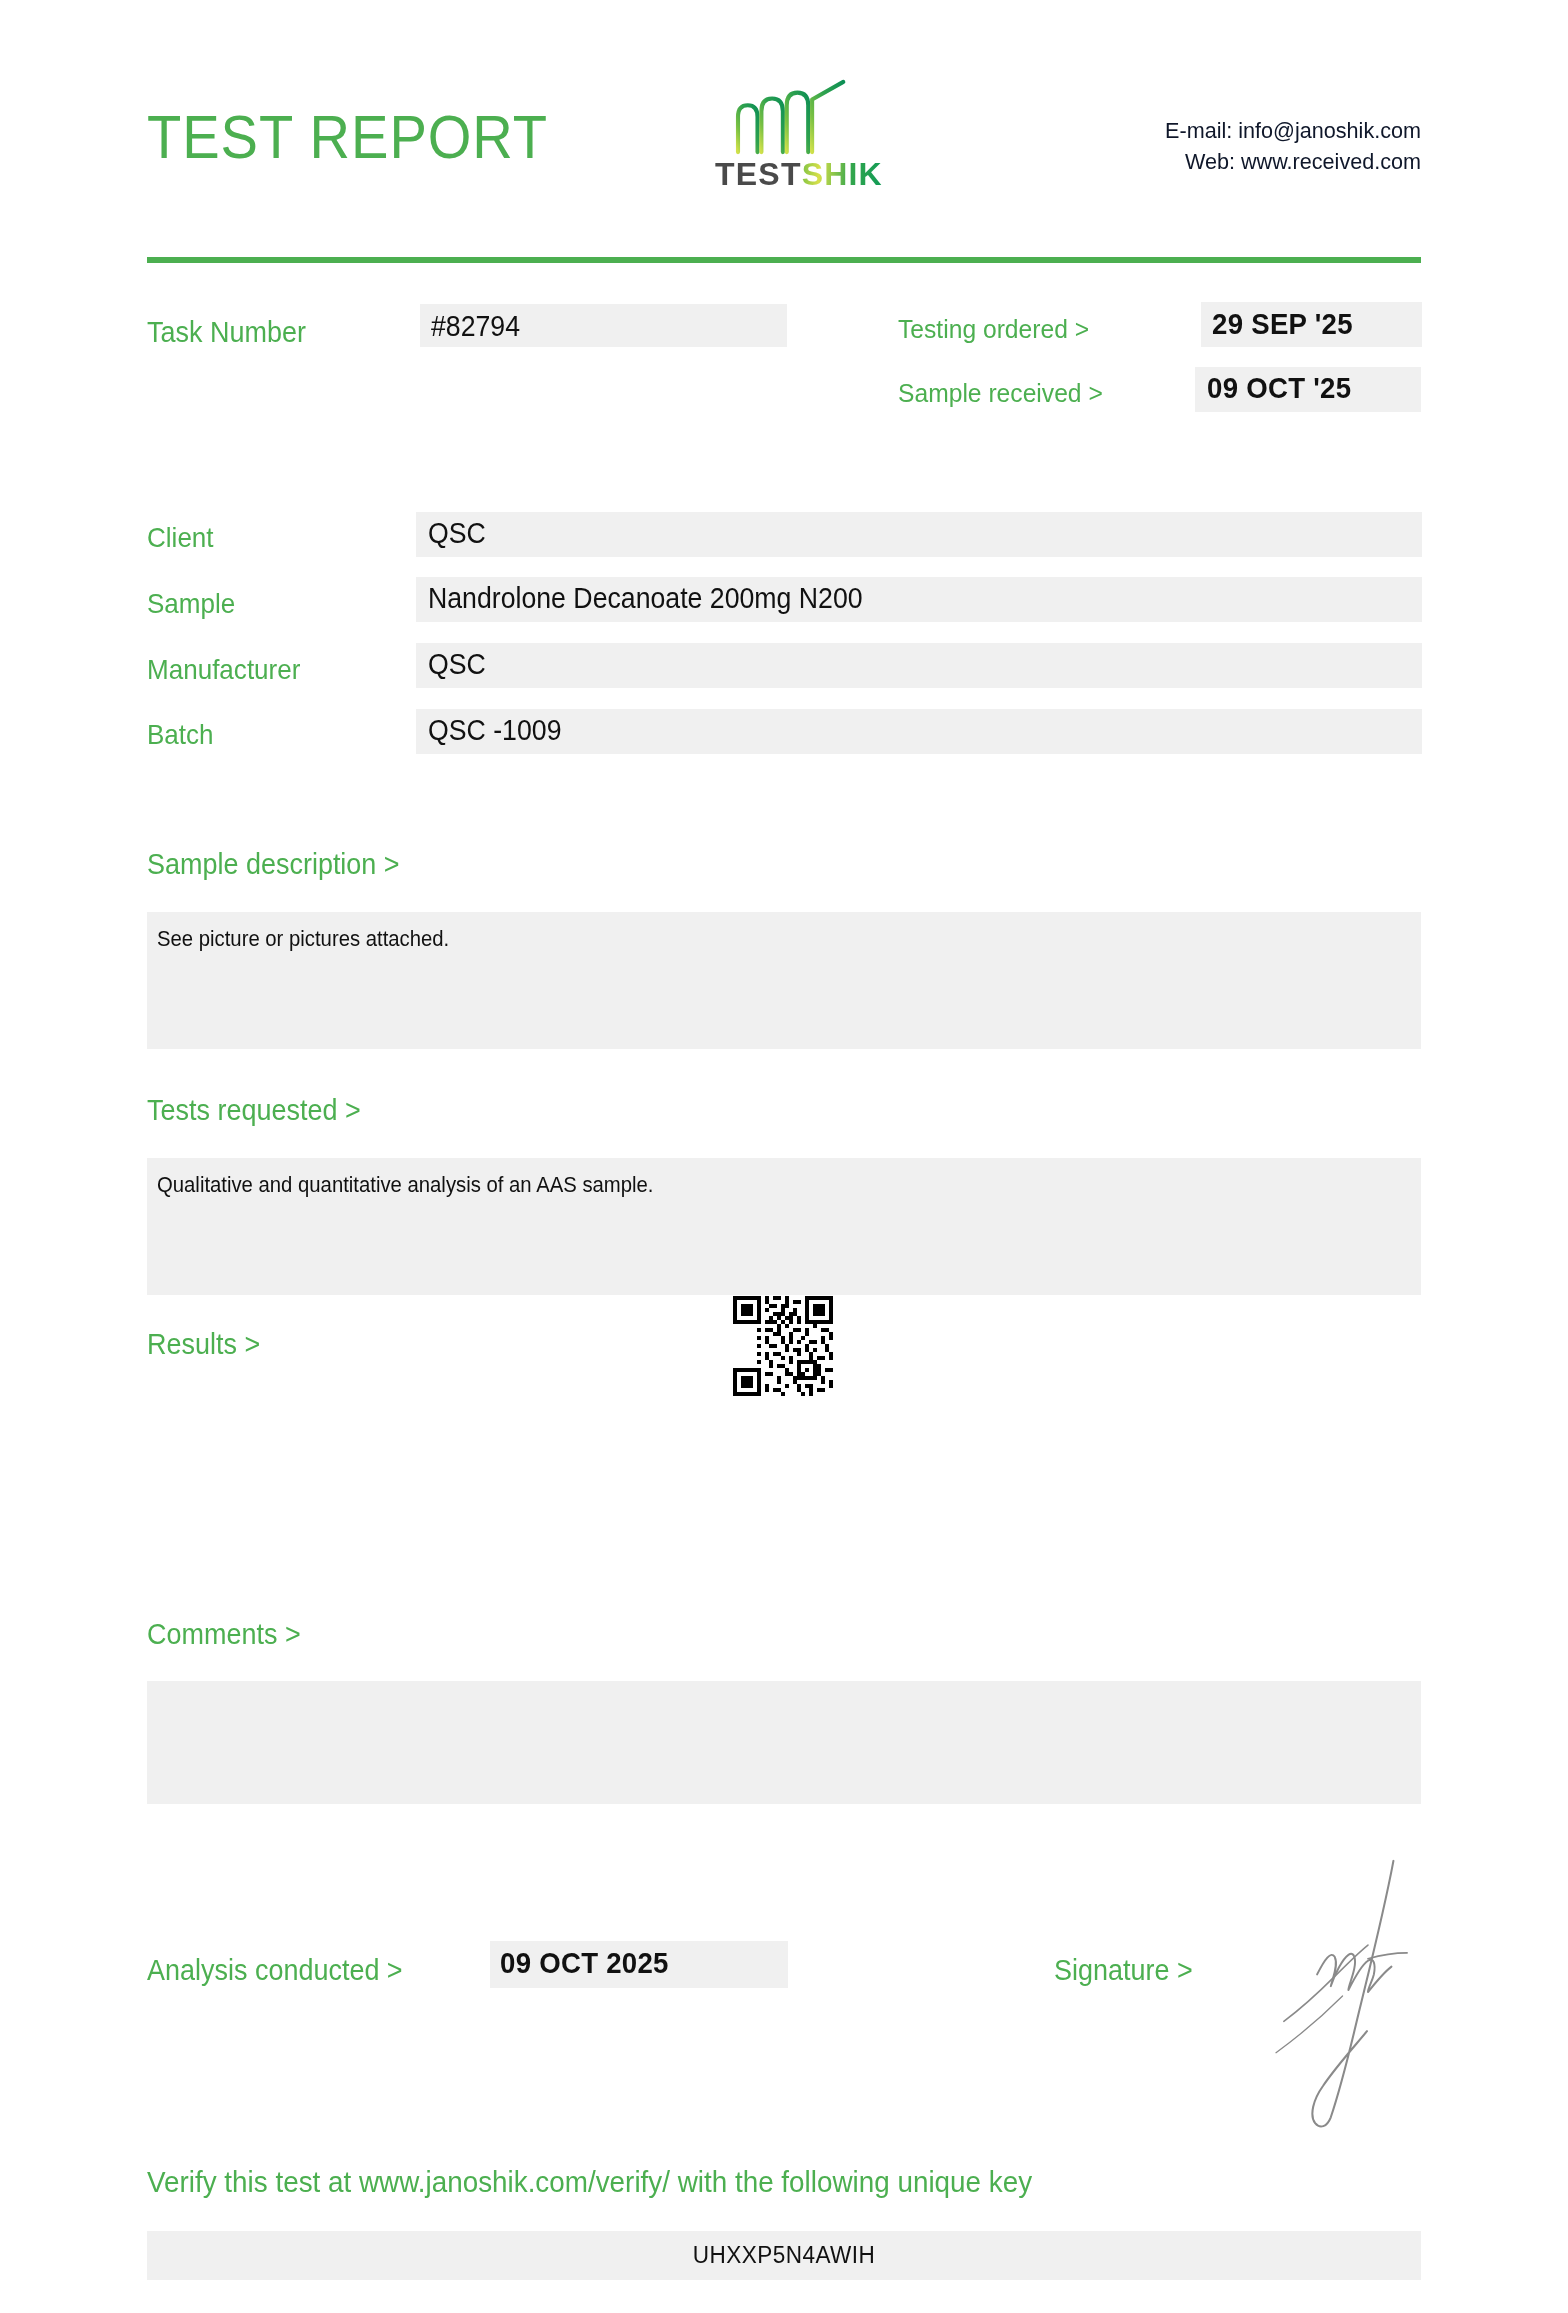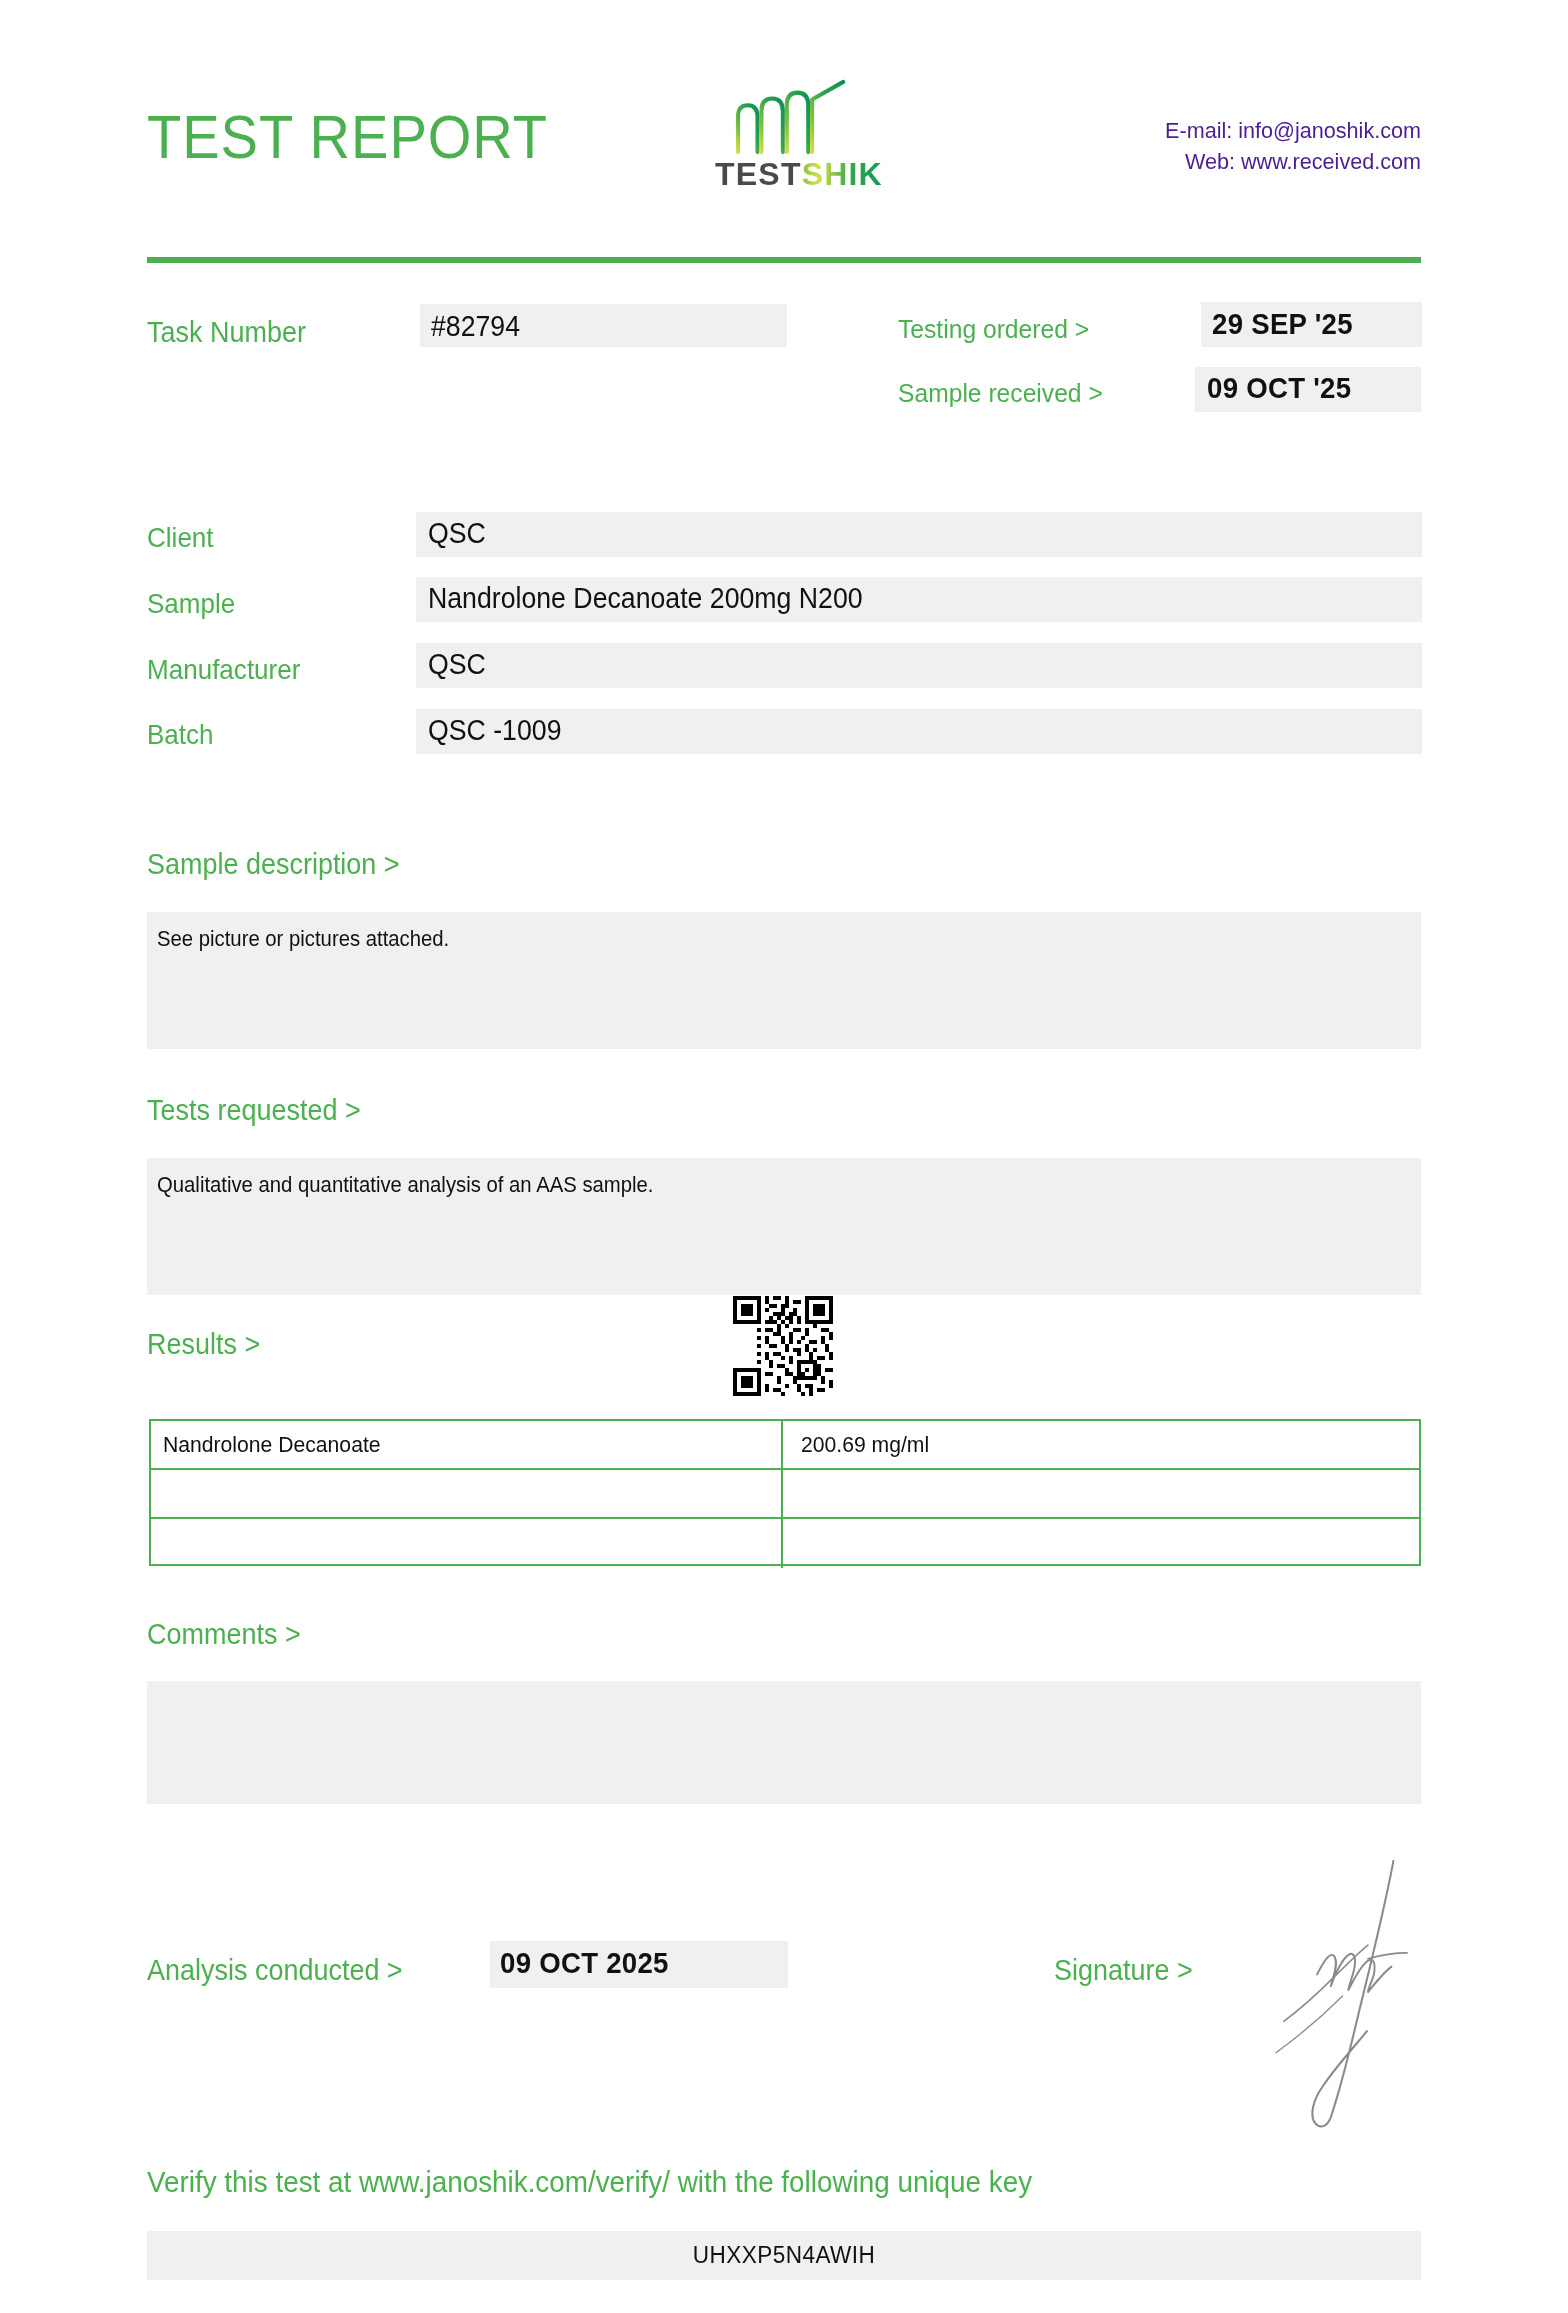--- a/index.html
+++ b/index.html
@@ -81,21 +81,21 @@
     margin-top: 7px;
   }
 
   .contact {
     position: absolute;
     right: 0;
     top: 37px;
     text-align: right;
     font-size: 21.6px;
     line-height: 1.45;
-    color: #4c1d95;
+    color: #0f172a;
     white-space: nowrap;
   }
 
   .rule {
     position: absolute;
     left: 147px;
     top: 257px;
     width: 1274px;
     height: 5.9px;
     background: #4CAF50;
@@ -432,46 +432,20 @@
           <rect x="19" y="23" width="1" height="2"></rect>
         <rect x="21" y="23" width="2" height="1"></rect>
           <rect x="12" y="24" width="1" height="1"></rect>
         <rect x="17" y="24" width="1" height="1"></rect>
       </g>
     </svg>
   </div>
 
   <div class="glabel sec-head" style="top:1328px;">Results &gt;</div>
 
-  <div class="res-table">
-    <div class="res-row r1">
-      <div class="res-c1">
-        <span class="res-txt">Nandrolone Decanoate</span>
-      </div>
-      <div class="res-c2">
-        <span class="res-txt">200.69 mg/ml</span>
-      </div>
-    </div>
-    <div class="res-row r2">
-      <div class="res-c1">
-        <span class="res-txt"></span>
-      </div>
-      <div class="res-c2">
-        <span class="res-txt"></span>
-      </div>
-    </div>
-    <div class="res-row r3">
-      <div class="res-c1">
-        <span class="res-txt"></span>
-      </div>
-      <div class="res-c2">
-        <span class="res-txt"></span>
-      </div>
-    </div>
-  </div>
 
   <div class="glabel sec-head" style="top:1618px;">Comments &gt;</div>
   <div class="gbox sec-box" style="top:1681px; height:123px;"></div>
   <div class="sec-text" style="top:1696px;"></div>
 
   <div class="glabel ac-label">Analysis conducted &gt;</div>
   <div class="gbox ac-box"></div>
   <div class="val val-b ac-val">09 OCT 2025</div>
 
   <div class="glabel sig-label">Signature &gt;</div>

